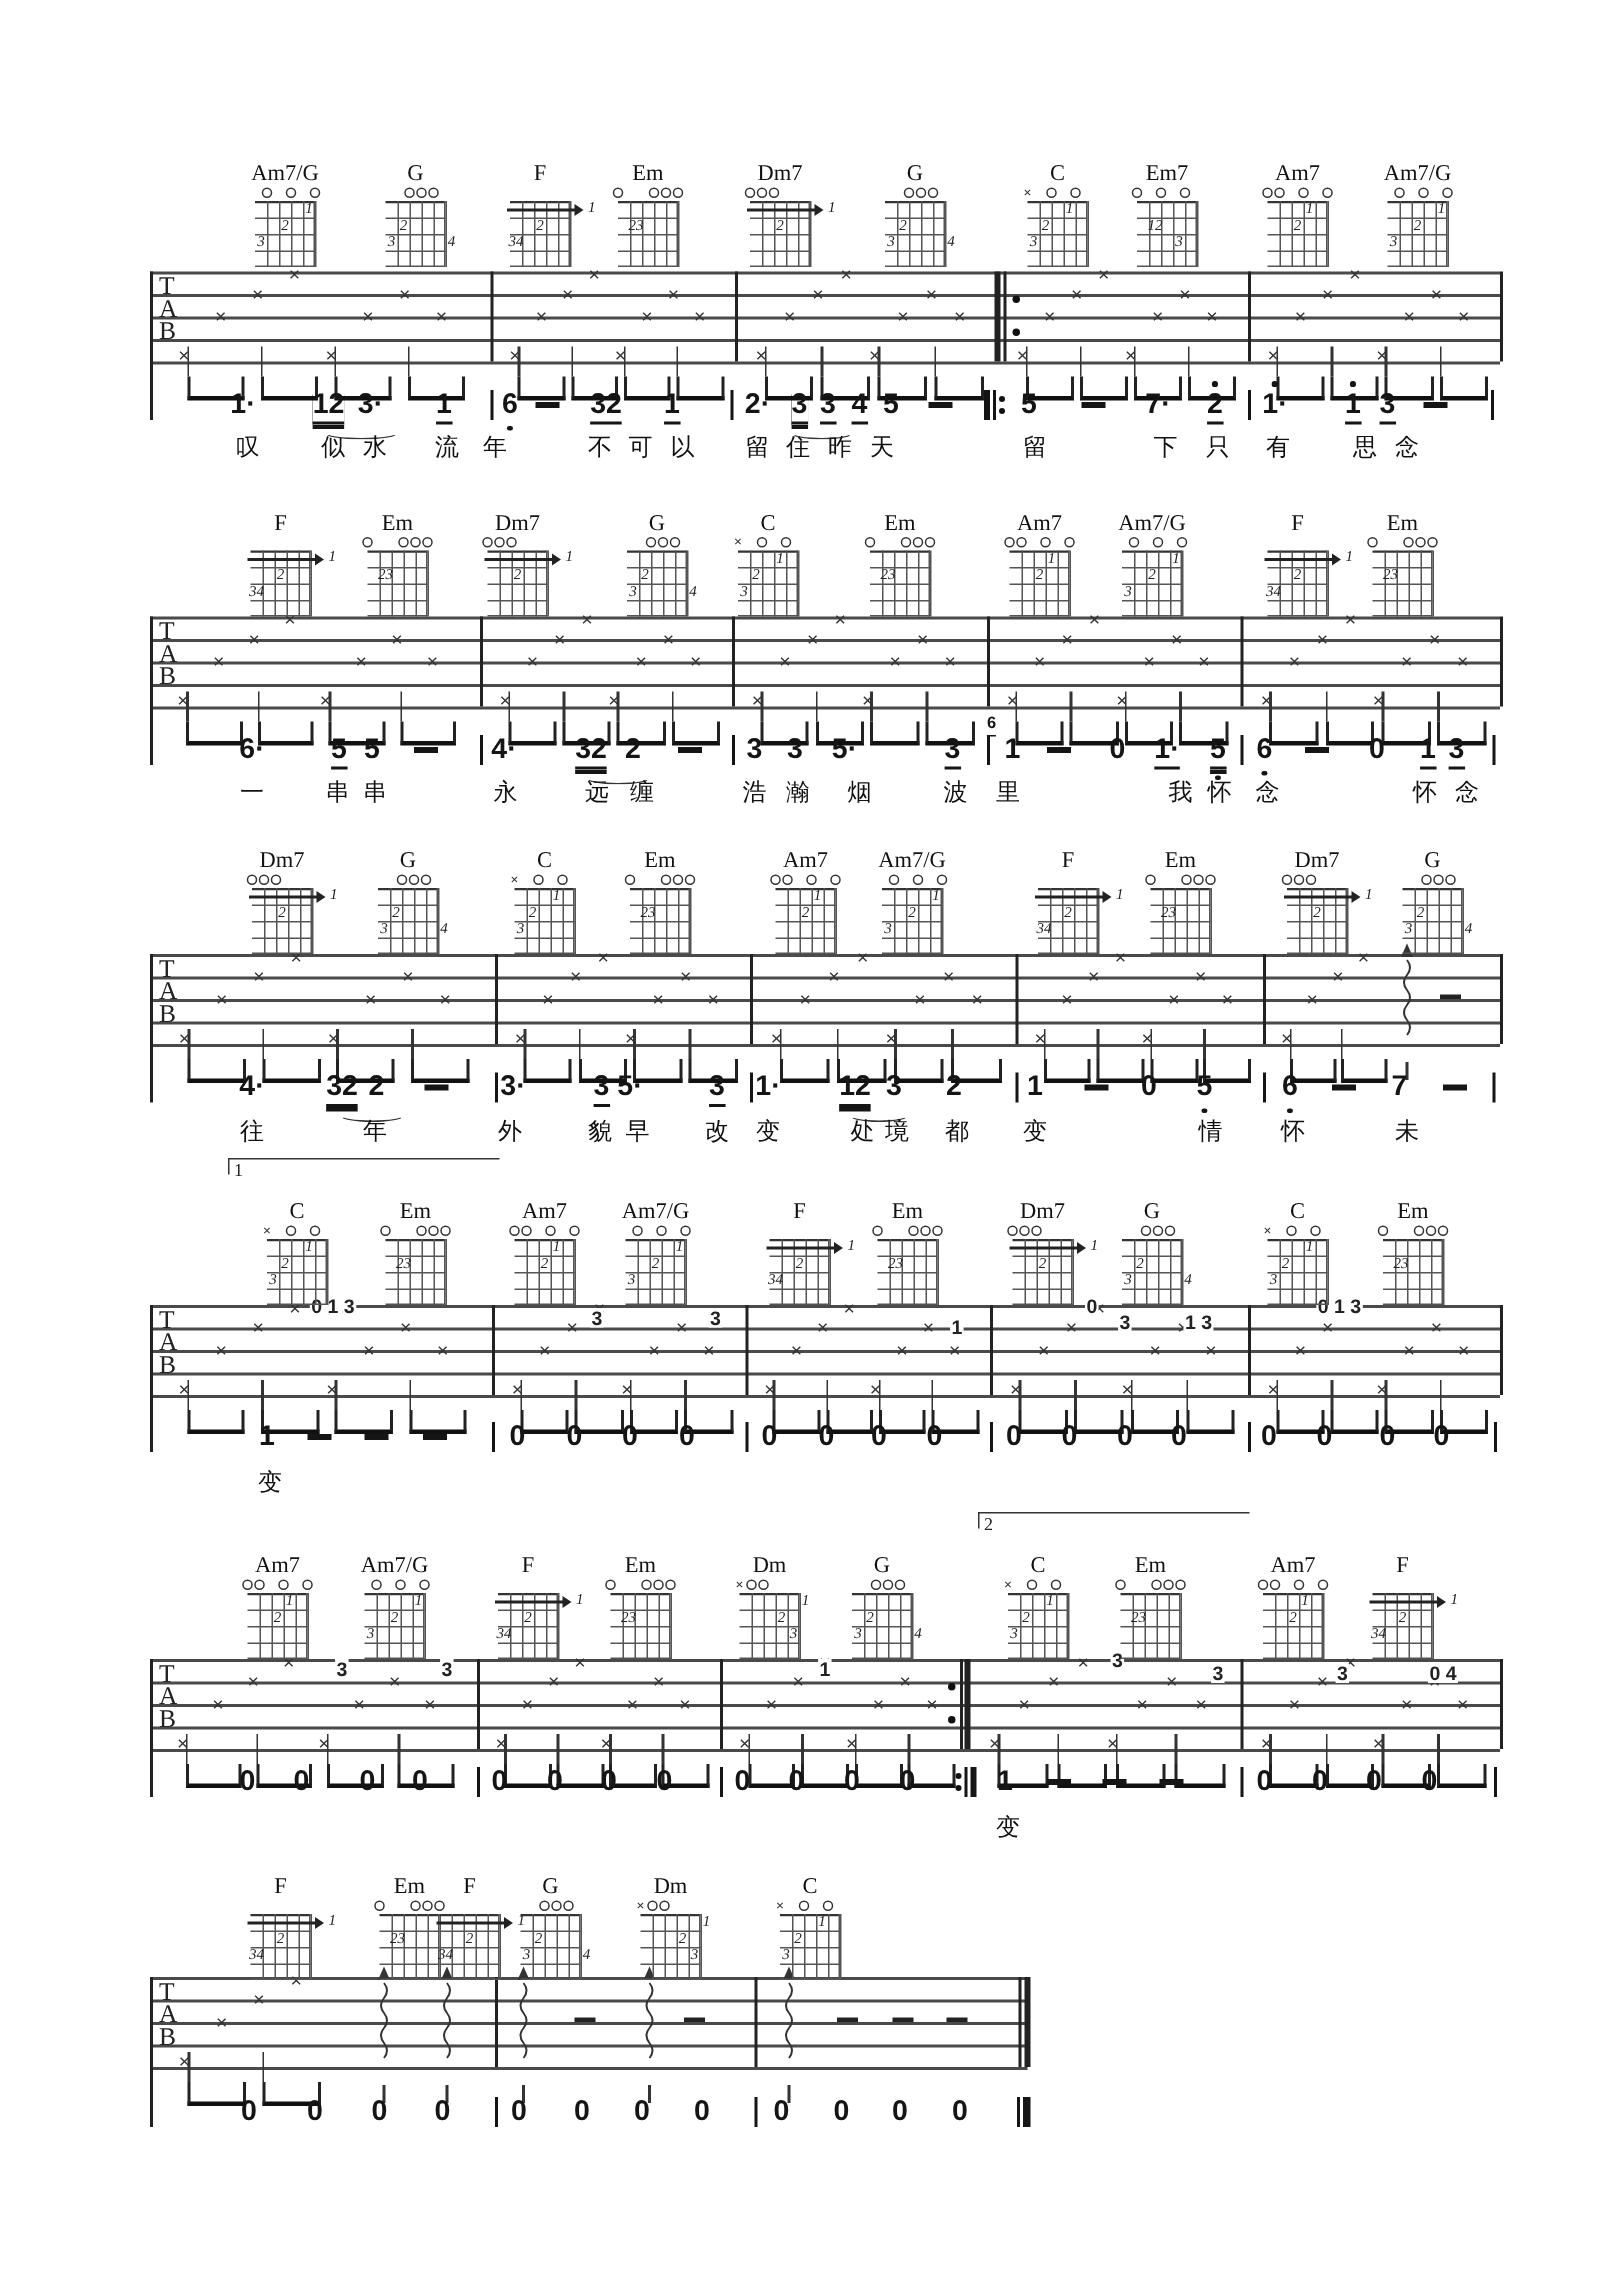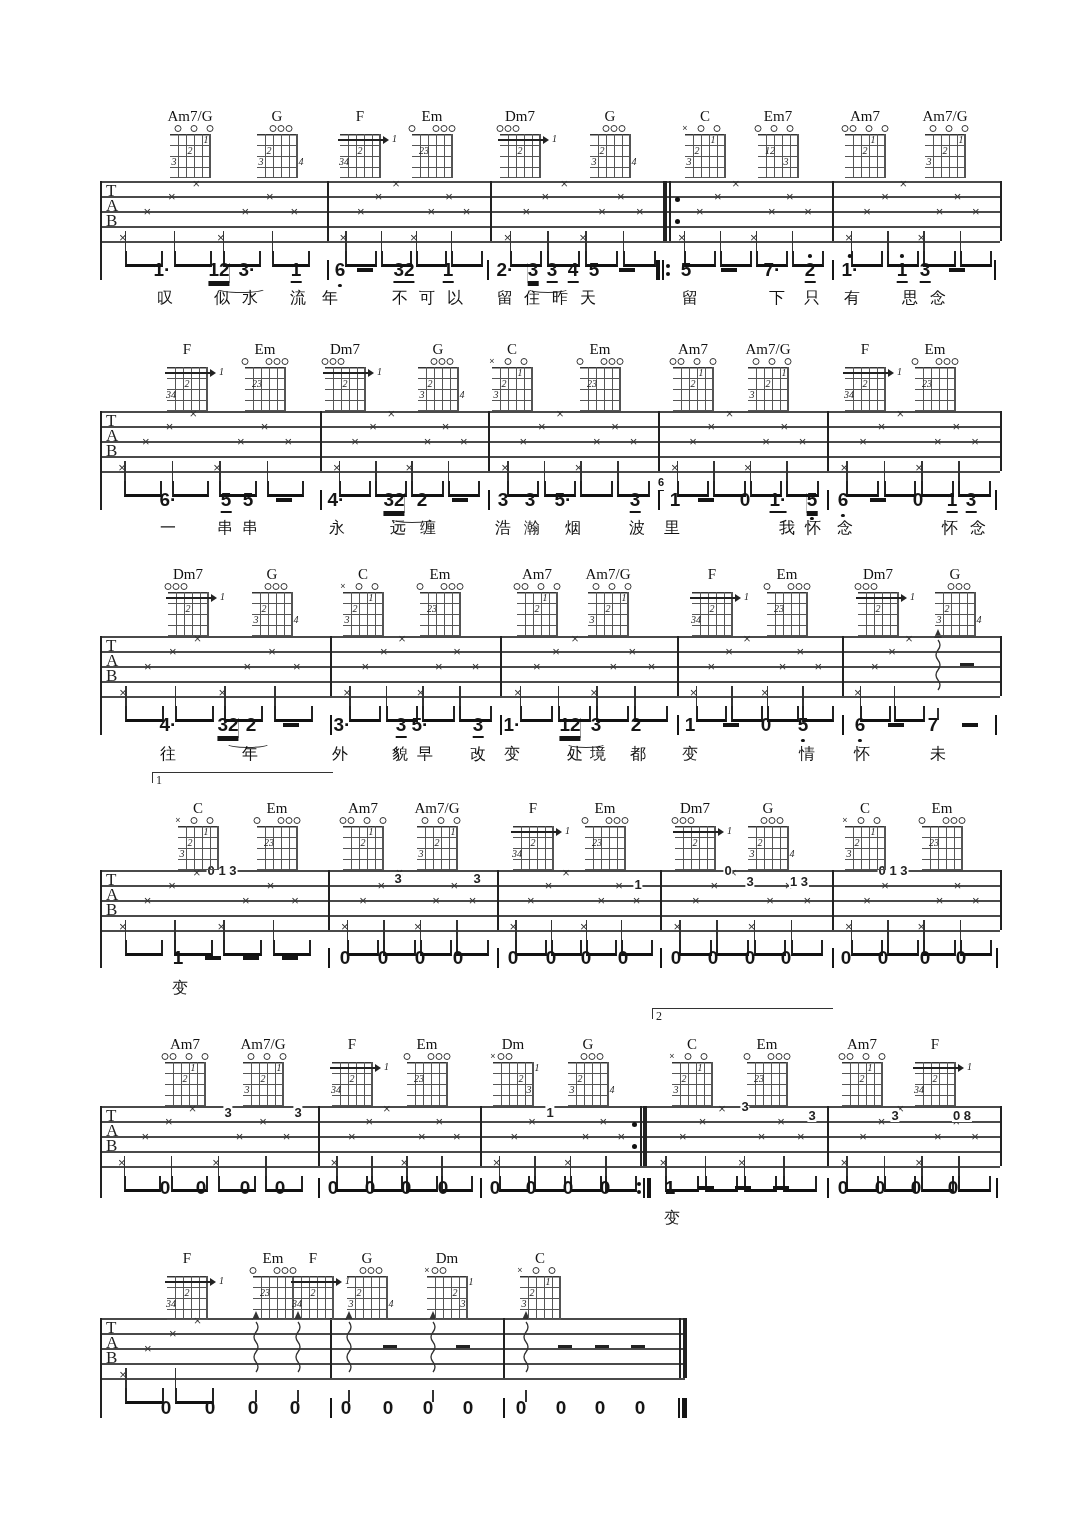--- a/index.html
+++ b/index.html
@@ -1354,21 +1354,21 @@
     <div class="beam" style="left: 921.036px; top: 1176px; width: 28.684px;"></div>
     <div class="stem" style="left: 921.036px; top: 1156px; height: 20px;"></div>
     <div class="beam" style="left: 958.404px; top: 1176px; width: 28.684px;"></div>
     <div class="stem" style="left: 958.404px; top: 1156px; height: 20px;"></div>
     <div class="tnum" style="left: 228px; top: 1106px;">3</div>
     <div class="tnum" style="left: 298px; top: 1106px;">3</div>
     <div class="tnum" style="left: 550px; top: 1106px;">1</div>
     <div class="tnum" style="left: 745px; top: 1100px;">3</div>
     <div class="tnum" style="left: 812px; top: 1109px;">3</div>
     <div class="tnum" style="left: 895px; top: 1109px;">3</div>
-    <div class="tnum" style="left: 962px; top: 1109px;">0 8</div>
+    <div class="tnum" style="left: 962px; top: 1109px;">0 4</div>
     <div class="chord" style="left: 185px; top: 1036px;">
       <div class="cname">Am7</div>
       <div class="cgrid">
         <div class="cstr" style="left: 8px;"></div>
         <div class="cstr" style="left: 16px;"></div>
         <div class="cstr" style="left: 24px;"></div>
         <div class="cstr" style="left: 32px;"></div>
         <div class="cstr" style="left: 40px;"></div>
         <div class="cstr" style="left: 39px;"></div>
         <div class="cmark o" style="left: 0px;"></div>

